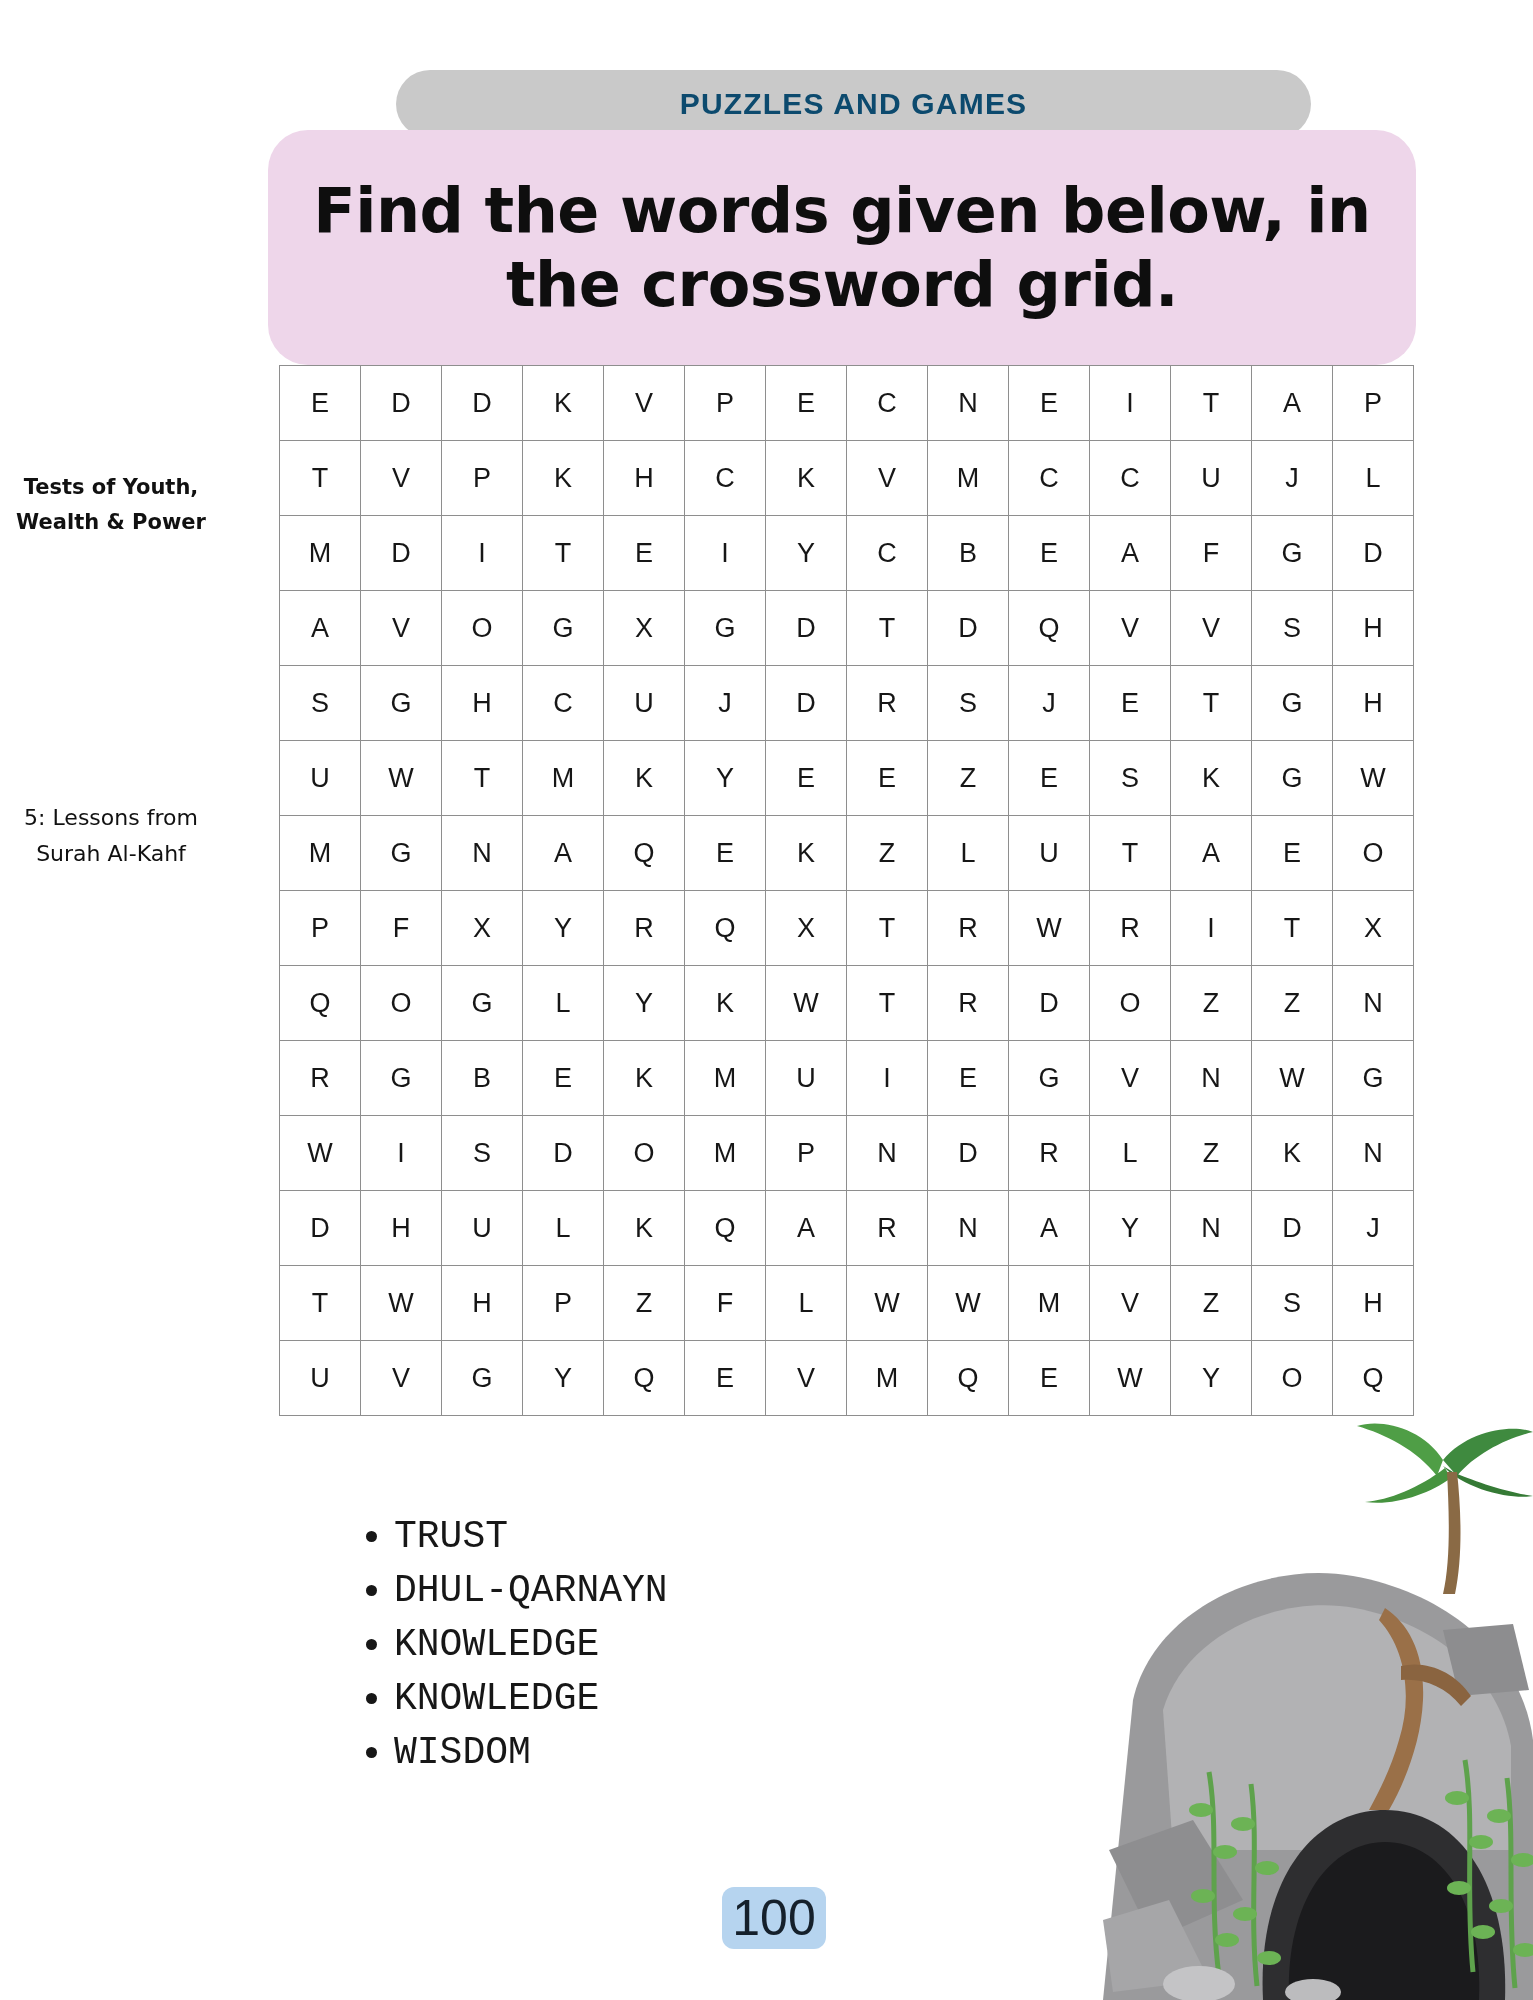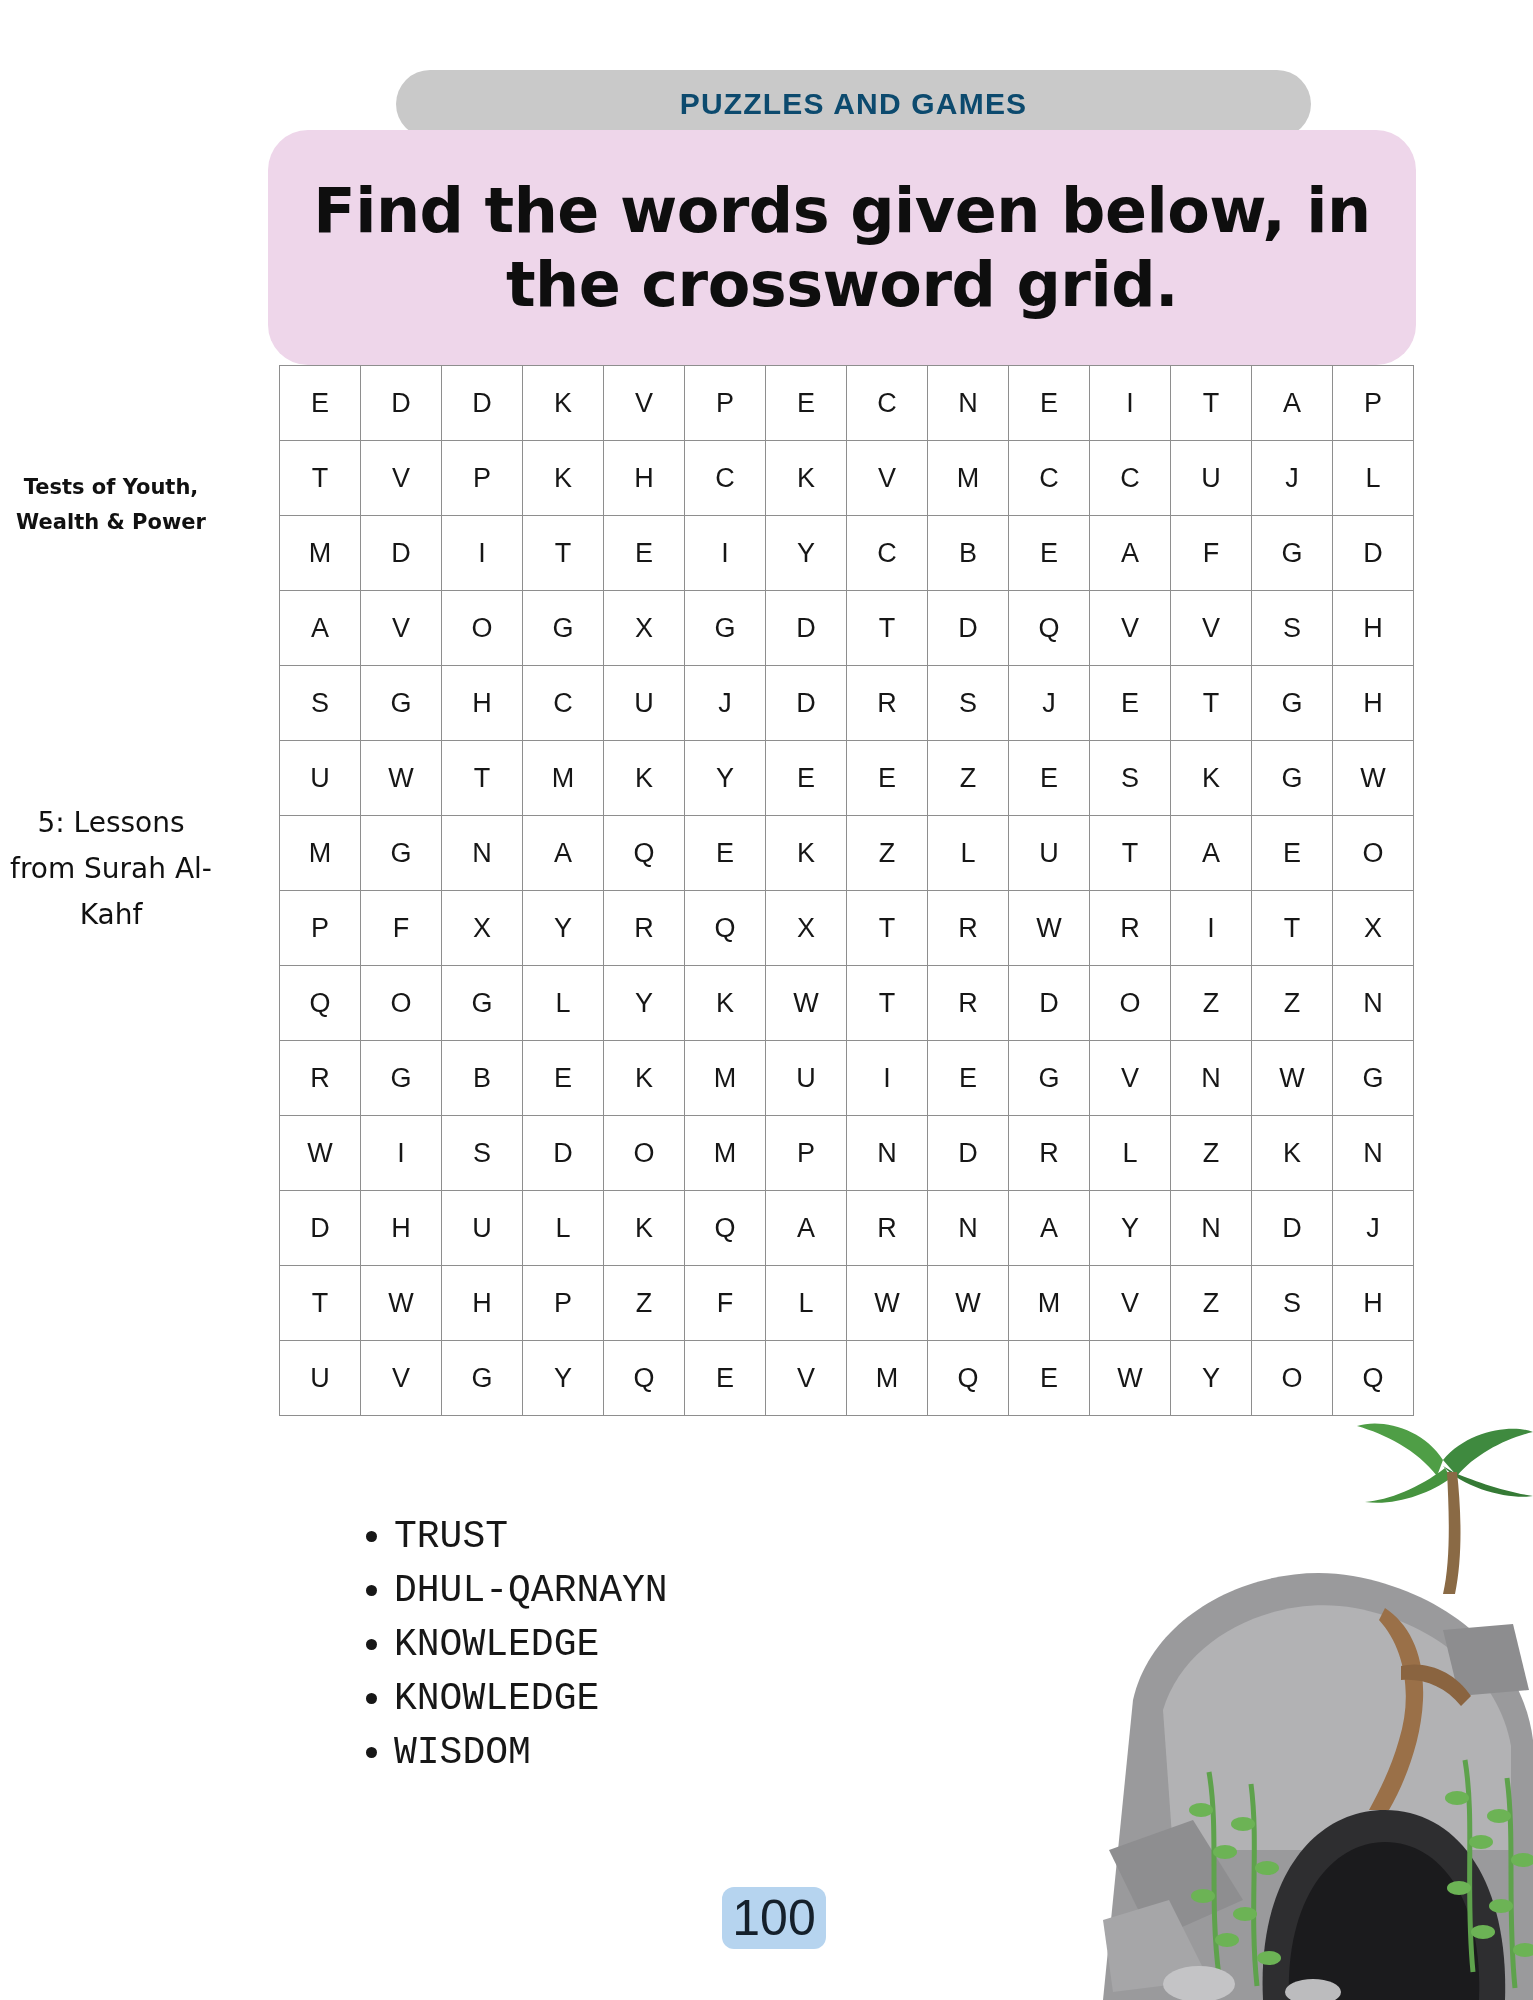--- a/index.html
+++ b/index.html
@@ -77,21 +77,21 @@
     font-weight: bold;
     font-size: 21px;
     line-height: 1.65;
     width: 210px;
   }
   .side-label.chapter-theme { left: 6px; top: 470px; }
   .side-label.chapter-ref {
     left: 6px;
     top: 800px;
     font-weight: normal;
-    font-size: 28px;
+    font-size: 22px;
   }
 
   
   .grid {
     position: absolute;
     left: 279px;
     top: 365px;
     border-collapse: collapse;
     border-spacing: 0;
   }

